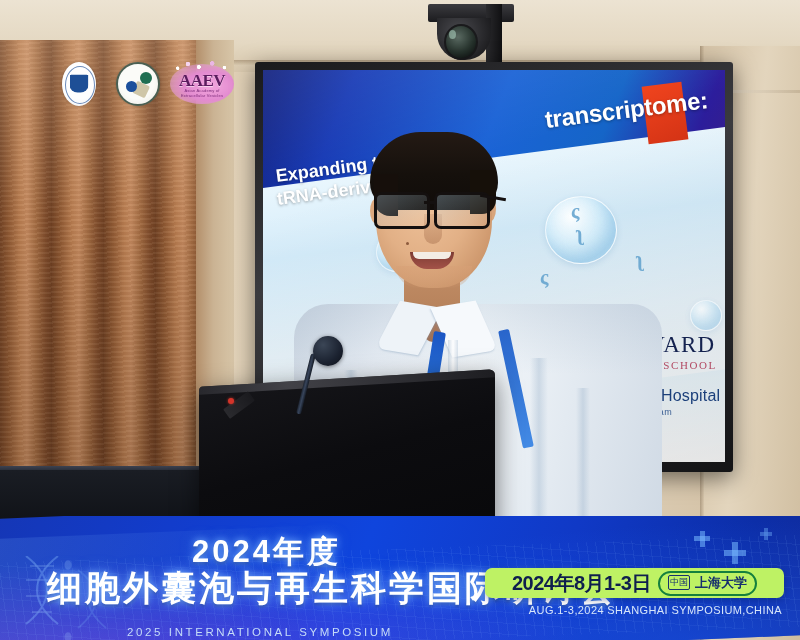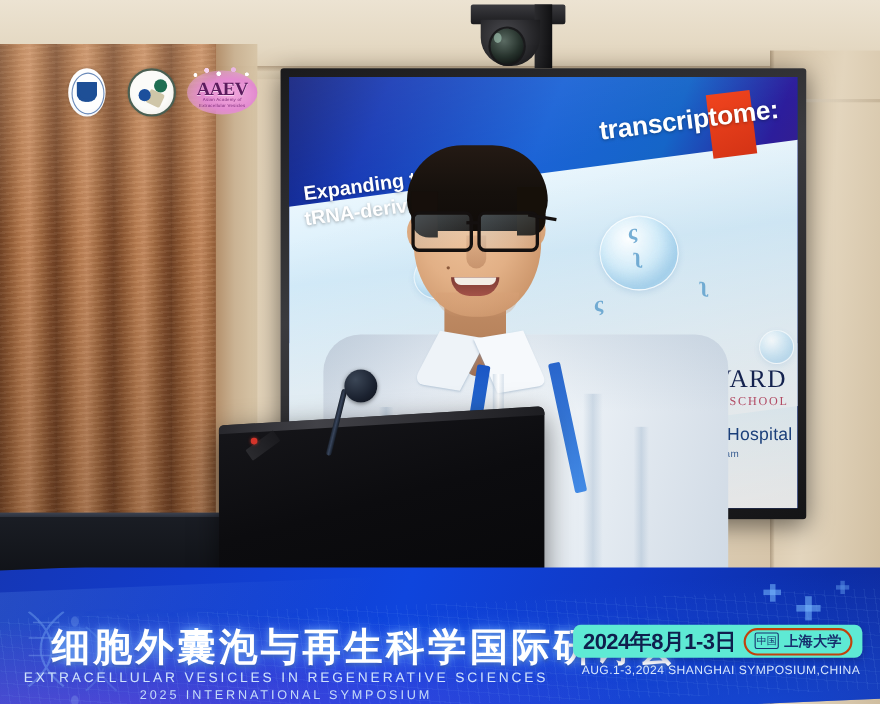--- a/index.html
+++ b/index.html
@@ -257,25 +257,25 @@
     letter-spacing:3px;
     text-shadow:0 0 7px rgba(120,180,255,.95),0 0 14px rgba(90,150,255,.75),0 2px 3px rgba(10,25,90,.6);}
   .b-cn2{position:absolute;left:47px;top:49px;font-size:35px;font-weight:bold;color:#fff;
     letter-spacing:3px;
     text-shadow:0 0 7px rgba(120,180,255,.95),0 0 16px rgba(90,150,255,.75),0 2px 3px rgba(10,25,90,.6);}
   .b-en1{position:absolute;left:0;top:93px;width:520px;text-align:center;font-size:12.5px;
     color:#cfe2fb;letter-spacing:2.6px;}
   .b-en2{position:absolute;left:0;top:110px;width:520px;text-align:center;font-size:11.5px;
     color:#c5dbf8;letter-spacing:2.6px;}
 
-  .date-pill{position:absolute;right:16px;top:52px;height:30px;padding:0 9px;
-    background:#5eead4;border-radius:7px;display:flex;align-items:center;gap:7px;
+  .date-pill{position:absolute;right:16px;top:52px;height:30px;padding:0 27px;
+    background:#bef264;border-radius:7px;display:flex;align-items:center;gap:7px;
     box-shadow:0 2px 7px rgba(0,20,80,.35);}
   .date-pill .d-cn{font-size:20px;font-weight:bold;color:#0f1f4d;letter-spacing:-.5px;white-space:nowrap;}
-  .venue{display:flex;align-items:center;gap:5px;border:2px solid #c2410c;border-radius:13px;
+  .venue{display:flex;align-items:center;gap:5px;border:2px solid #15803d;border-radius:13px;
     padding:1px 8px 2px;}
   .venue .v-cn{font-size:9px;color:#17306e;border:1.4px solid #17306e;border-radius:2px;padding:0 1px;}
   .venue .v-name{font-size:13px;font-weight:bold;color:#17306e;white-space:nowrap;}
   .date-en{position:absolute;right:18px;top:88px;font-size:11px;color:#d7e6fb;letter-spacing:.4px;
     white-space:nowrap;}
 </style>
 </head>
 <body>
 
 <div id="stage">
@@ -410,22 +410,22 @@
     <div class="plus" style="left:724px;top:34px;width:22px;height:6px;">
         <i style="left:8px;top:-8px;width:6px;height:22px;"></i>
       </div>
     <div class="plus" style="left:760px;top:16px;width:12px;height:4px;opacity:.7;">
         <i style="left:4px;top:-4px;width:4px;height:12px;"></i>
       </div>
     <div class="plus" style="left:672px;top:62px;width:14px;height:4px;opacity:.65;">
         <i style="left:5px;top:-5px;width:4px;height:14px;"></i>
       </div>
 
+    <div class="b-cn1">2024年度</div>
     <div class="b-cn2">细胞外囊泡与再生科学国际研讨会</div>
-    <div class="b-en1">EXTRACELLULAR VESICLES IN REGENERATIVE SCIENCES</div>
     <div class="b-en2">2025 INTERNATIONAL SYMPOSIUM</div>
 
     <div class="date-pill">
       <span class="d-cn">2024年8月1-3日</span>
       <span class="venue">
         <span class="v-cn">中国</span>
         <span class="v-name">上海大学</span>
       </span>
     </div>
     <div class="date-en">AUG.1-3,2024 SHANGHAI SYMPOSIUM,CHINA</div>

